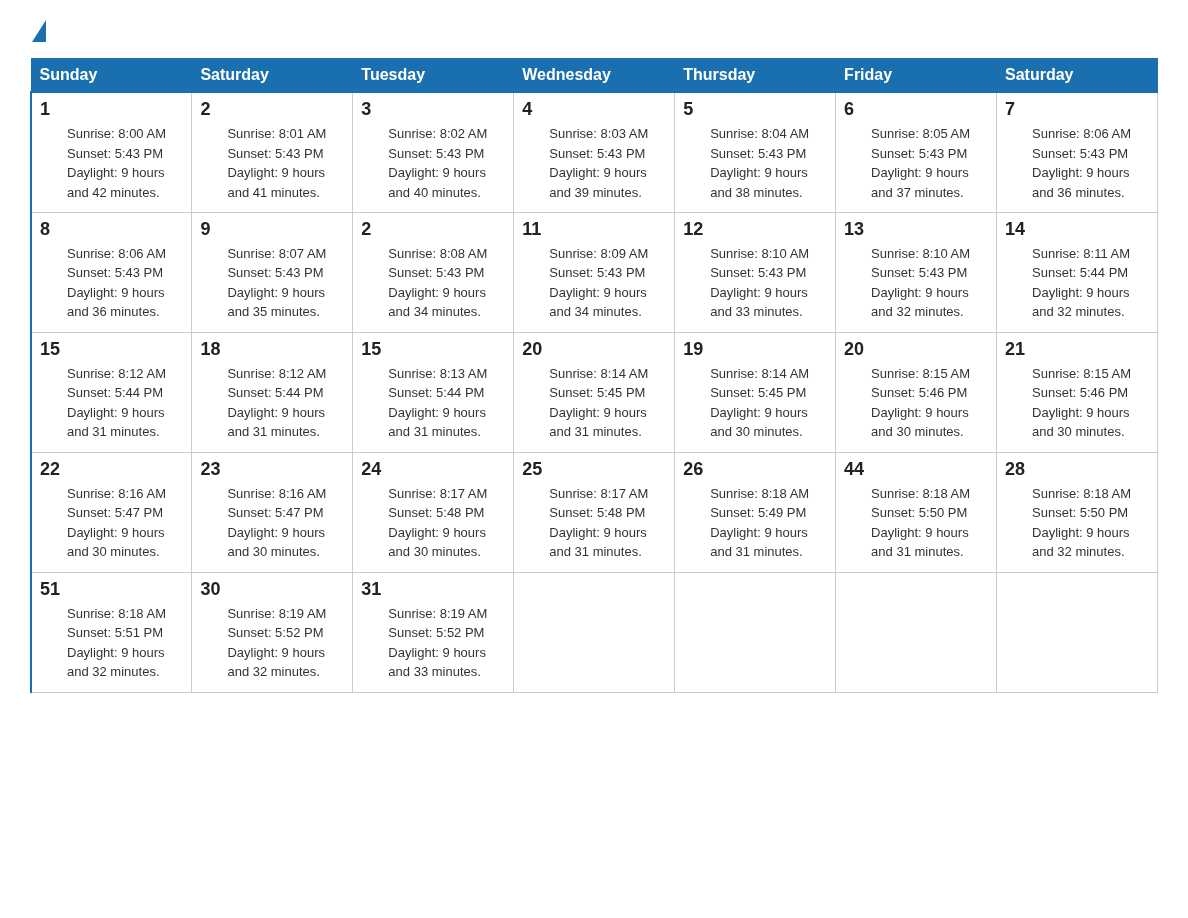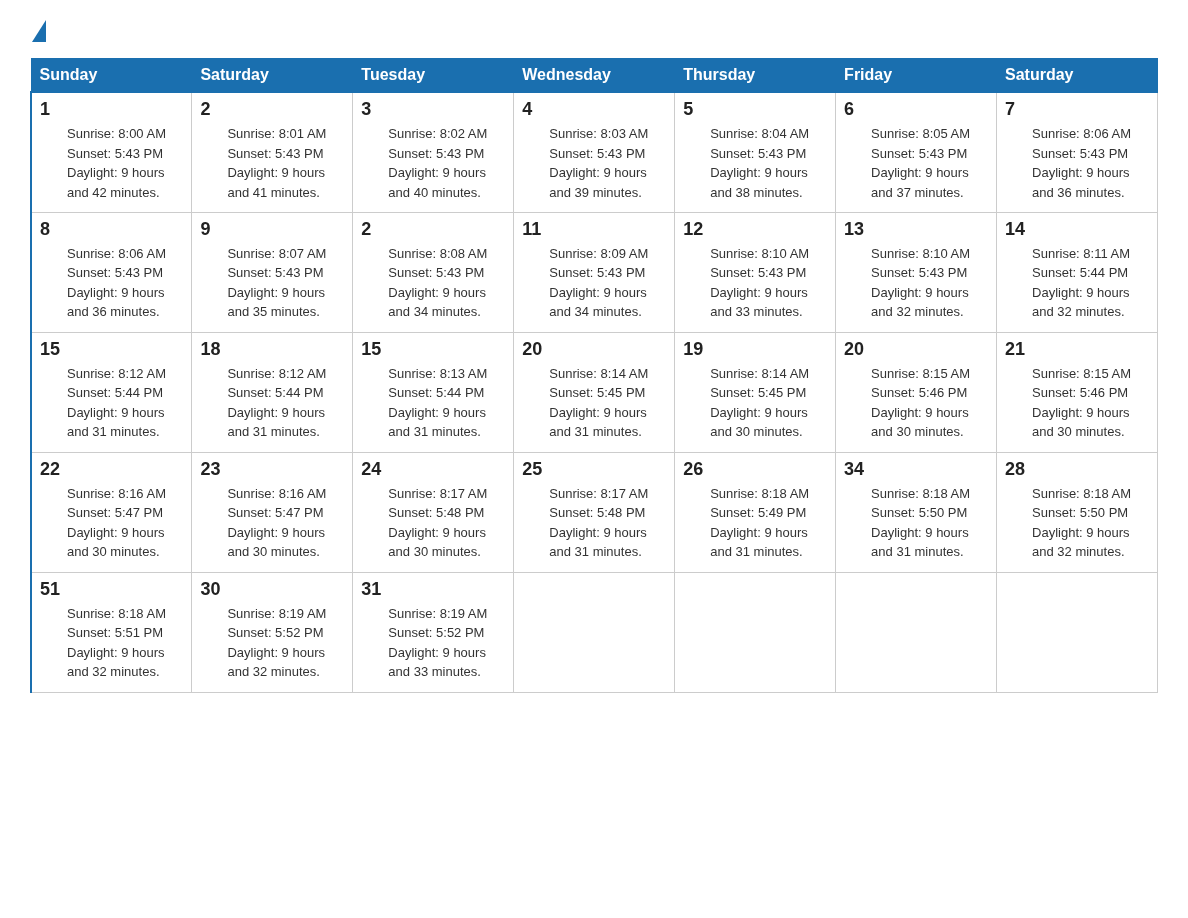--- a/index.html
+++ b/index.html
@@ -239,21 +239,21 @@
         </td>
         <td>
           <span class="day-number">25</span>
           <div class="day-info">Sunrise: 8:17 AM<br>Sunset: 5:48 PM<br>Daylight: 9 hours<br>and 31 minutes.</div>
         </td>
         <td>
           <span class="day-number">26</span>
           <div class="day-info">Sunrise: 8:18 AM<br>Sunset: 5:49 PM<br>Daylight: 9 hours<br>and 31 minutes.</div>
         </td>
         <td>
-          <span class="day-number">34</span>
+          <span class="day-number">44</span>
           <div class="day-info">Sunrise: 8:18 AM<br>Sunset: 5:50 PM<br>Daylight: 9 hours<br>and 31 minutes.</div>
         </td>
         <td>
           <span class="day-number">28</span>
           <div class="day-info">Sunrise: 8:18 AM<br>Sunset: 5:50 PM<br>Daylight: 9 hours<br>and 32 minutes.</div>
         </td>
       </tr>
       <tr>
         <td>
           <span class="day-number">51</span>

